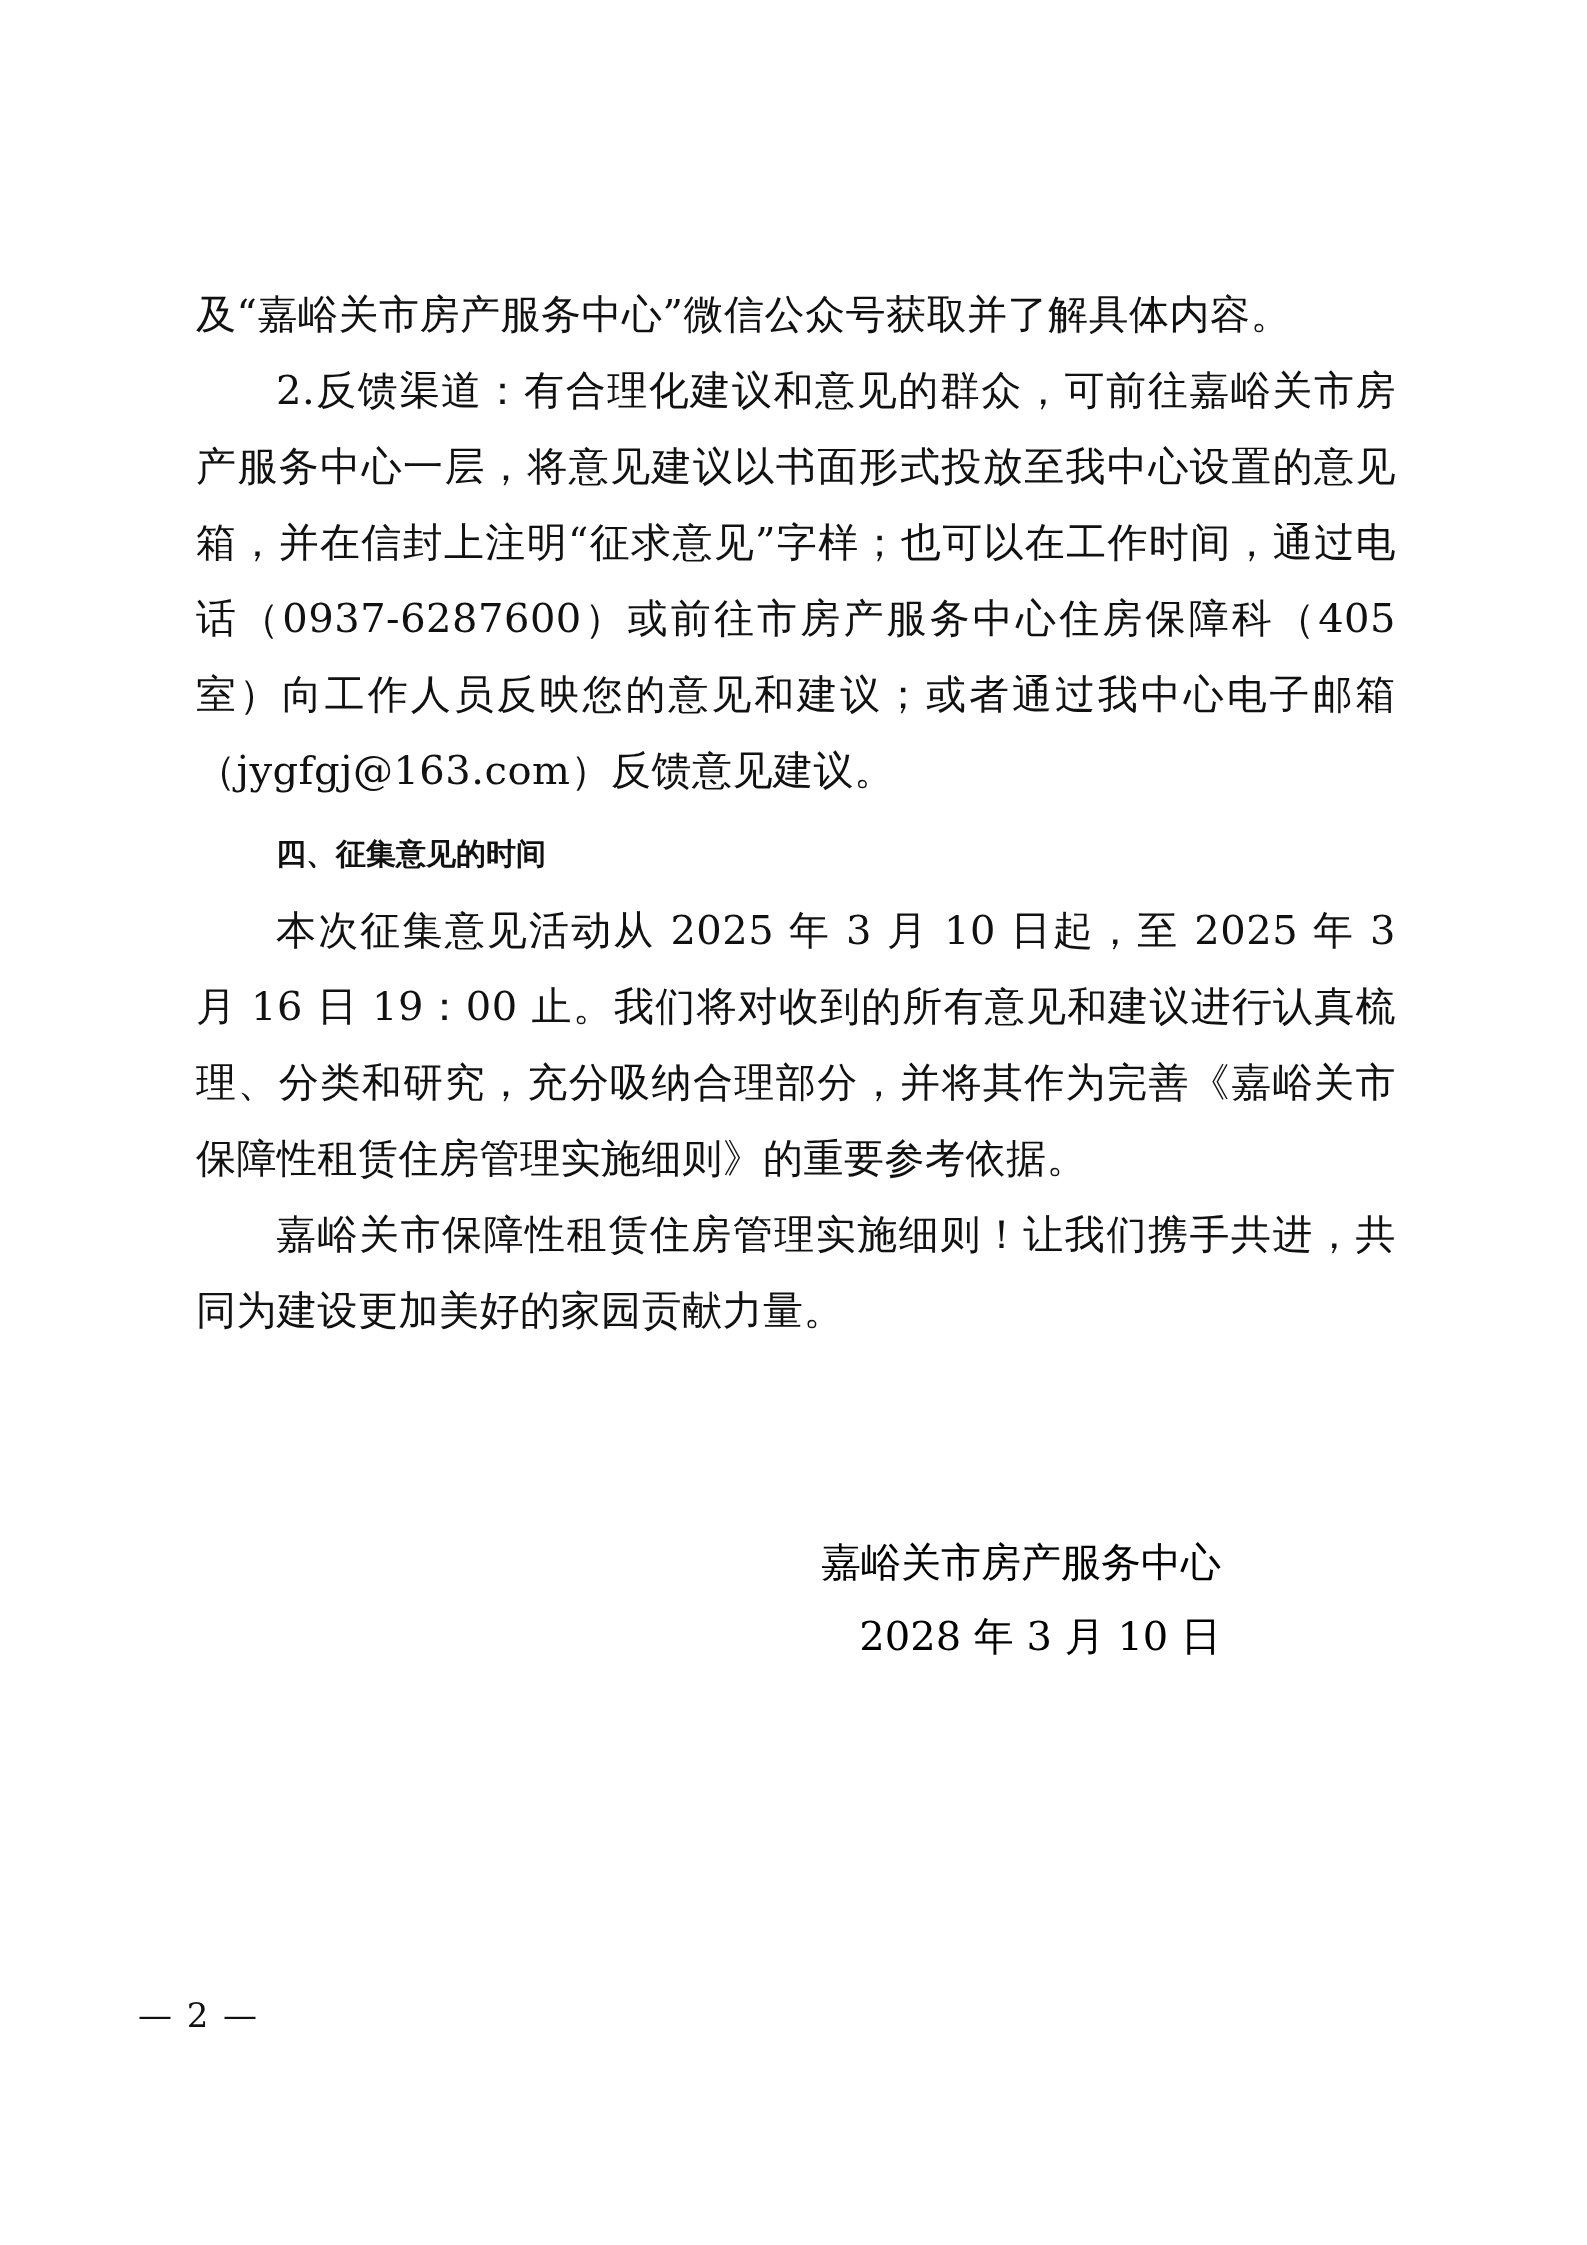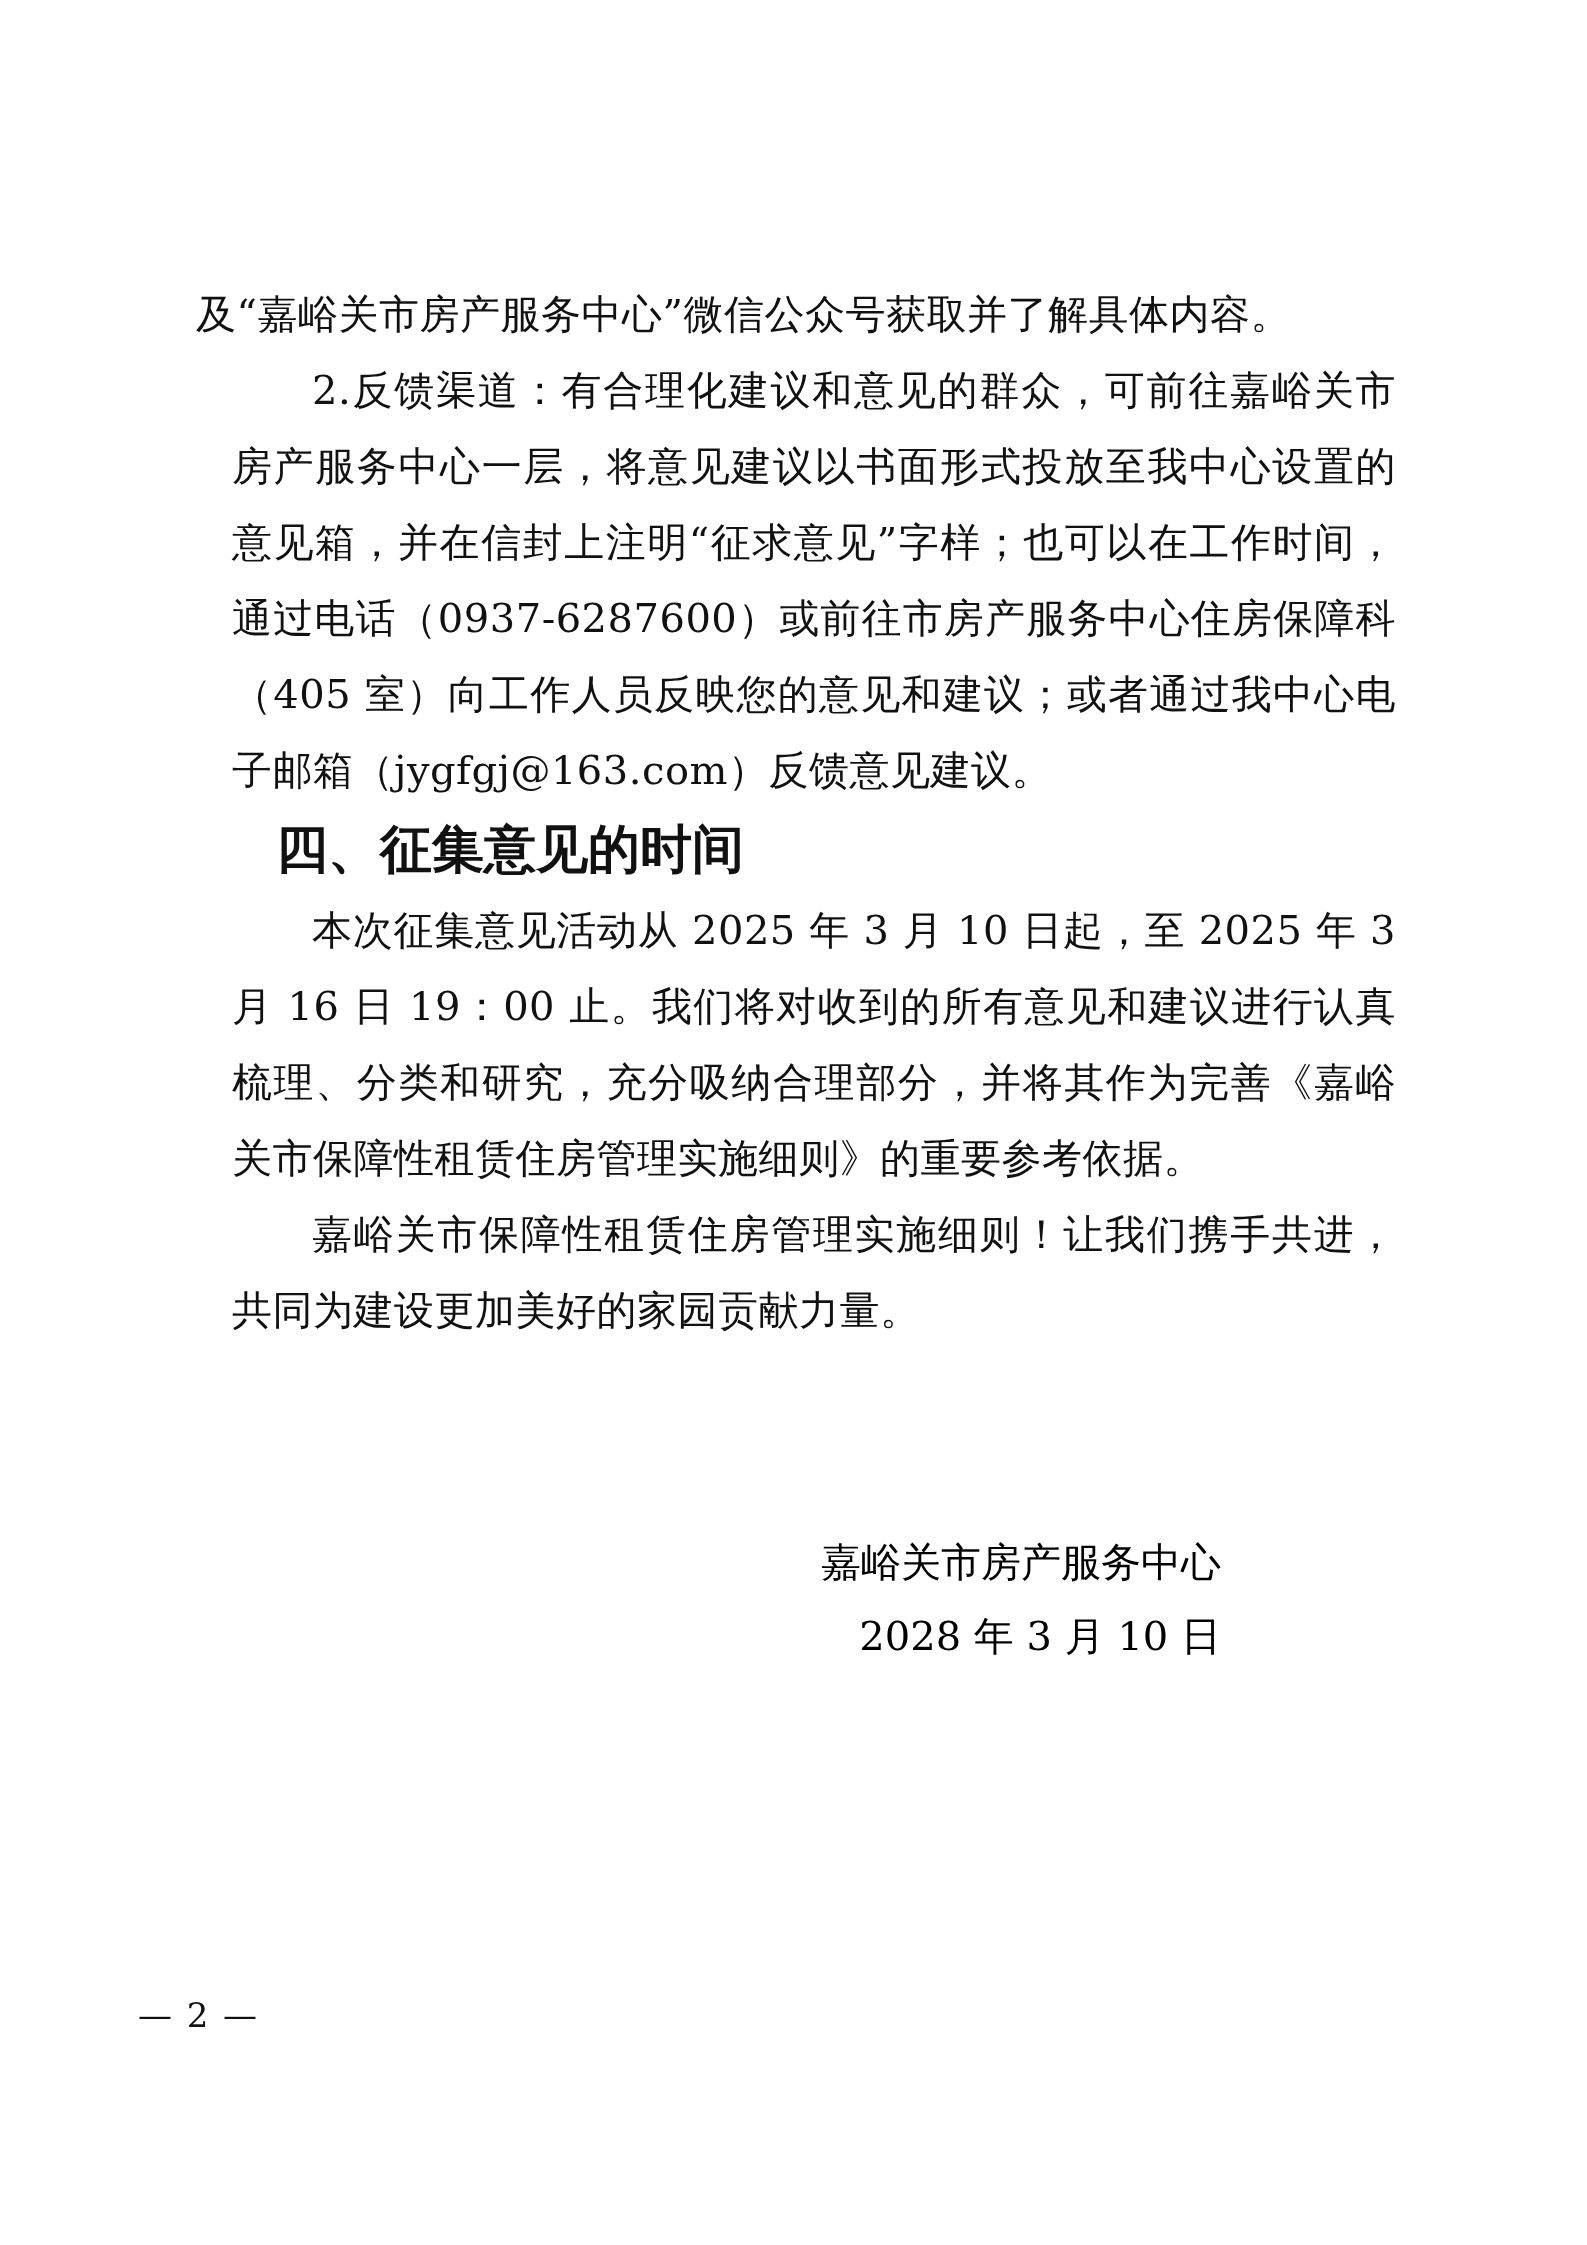--- a/index.html
+++ b/index.html
@@ -39,30 +39,29 @@
     line-height: 76px;
     letter-spacing: 0.5px;
     text-align: justify;
     text-justify: inter-ideograph;
     color: #111111;
     font-family: "DejaVu Serif", "Liberation Serif", serif;
   }
 
   p.indent {
     text-indent: 80px;
-    margin-left: 36px;
   }
 
   .heading {
     margin: 0;
-    font-size: 52px;
+    font-size: 30px;
     line-height: 76px;
     font-weight: bold;
     text-indent: 80px;
-    font-family: Liberation Mono, monospace;
+    font-family: Liberation Serif, serif;
     color: #111111;
   }
 
   .spacer-sm { height: 8px; }
 
   .signature {
     position: absolute;
     left: 196px;
     top: 1525px;
     width: 1200px;

